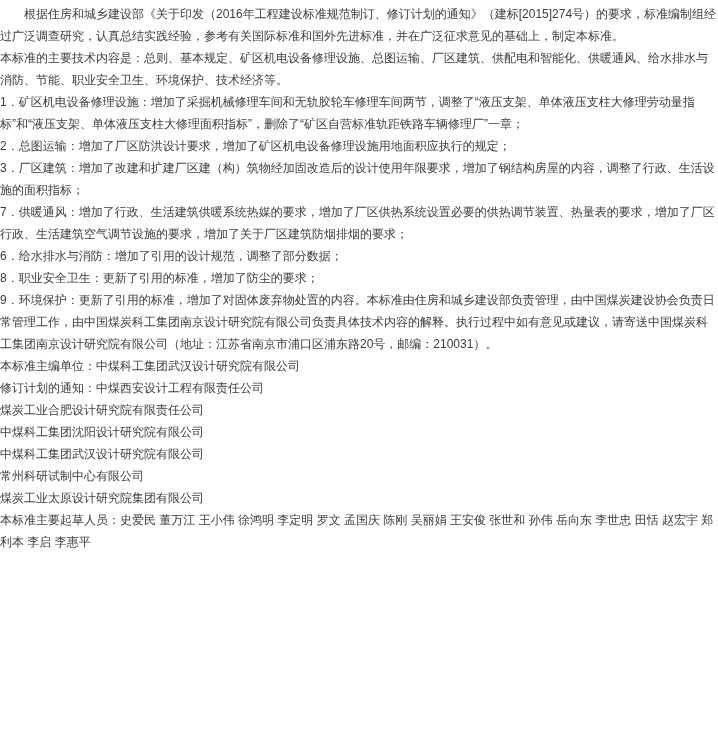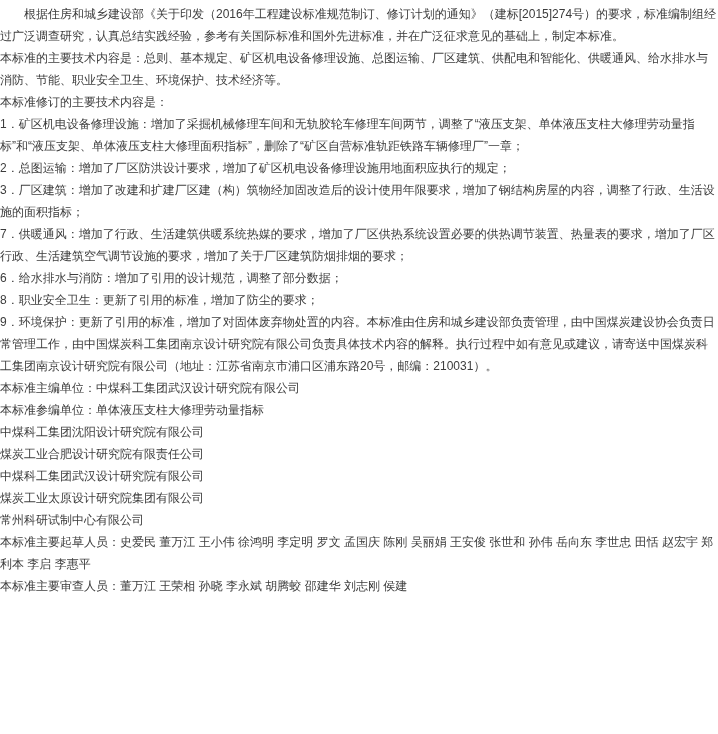--- a/index.html
+++ b/index.html
@@ -32,31 +32,29 @@
     text-indent: 2em;
   }
 </style>
 </head>
 <body style="background: rgb(255, 255, 255);">
 
 <div id="page">
   <div class="doc-body" style="color: rgb(60, 60, 60);">
       <p class="para indent">根据住房和城乡建设部《关于印发（2016年工程建设标准规范制订、修订计划的通知》（建标[2015]274号）的要求，标准编制组经过广泛调查研究，认真总结实践经验，参考有关国际标准和国外先进标准，并在广泛征求意见的基础上，制定本标准。</p>
       <p class="para">本标准的主要技术内容是：总则、基本规定、矿区机电设备修理设施、总图运输、厂区建筑、供配电和智能化、供暖通风、给水排水与消防、节能、职业安全卫生、环境保护、技术经济等。</p>
-      <p class="para">本标准修订的主要技术内容是：</p>
       <p class="para">1．矿区机电设备修理设施：增加了采掘机械修理车间和无轨胶轮车修理车间两节，调整了“液压支架、单体液压支柱大修理劳动量指标”和“液压支架、单体液压支柱大修理面积指标”，删除了“矿区自营标准轨距铁路车辆修理厂”一章；</p>
       <p class="para">2．总图运输：增加了厂区防洪设计要求，增加了矿区机电设备修理设施用地面积应执行的规定；</p>
       <p class="para">3．厂区建筑：增加了改建和扩建厂区建（构）筑物经加固改造后的设计使用年限要求，增加了钢结构房屋的内容，调整了行政、生活设施的面积指标；</p>
       <p class="para">7．供暖通风：增加了行政、生活建筑供暖系统热媒的要求，增加了厂区供热系统设置必要的供热调节装置、热量表的要求，增加了厂区行政、生活建筑空气调节设施的要求，增加了关于厂区建筑防烟排烟的要求；</p>
       <p class="para">6．给水排水与消防：增加了引用的设计规范，调整了部分数据；</p>
       <p class="para">8．职业安全卫生：更新了引用的标准，增加了防尘的要求；</p>
       <p class="para">9．环境保护：更新了引用的标准，增加了对固体废弃物处置的内容。本标准由住房和城乡建设部负责管理，由中国煤炭建设协会负责日常管理工作，由中国煤炭科工集团南京设计研究院有限公司负责具体技术内容的解释。执行过程中如有意见或建议，请寄送中国煤炭科工集团南京设计研究院有限公司（地址：江苏省南京市浦口区浦东路20号，邮编：210031）。</p>
       <p class="para">本标准主编单位：中煤科工集团武汉设计研究院有限公司</p>
-      <p class="para">本标准参编单位：单体液压支柱大修理劳动量指标</p>
+      <p class="para">修订计划的通知：中煤西安设计工程有限责任公司</p>
+      <p class="para">煤炭工业合肥设计研究院有限责任公司</p>
       <p class="para">中煤科工集团沈阳设计研究院有限公司</p>
-      <p class="para">煤炭工业合肥设计研究院有限责任公司</p>
       <p class="para">中煤科工集团武汉设计研究院有限公司</p>
+      <p class="para">常州科研试制中心有限公司</p>
       <p class="para">煤炭工业太原设计研究院集团有限公司</p>
-      <p class="para">常州科研试制中心有限公司</p>
       <p class="para">本标准主要起草人员：史爱民 董万江 王小伟 徐鸿明 李定明 罗文 孟国庆 陈刚 吴丽娟 王安俊 张世和 孙伟 岳向东 李世忠 田恬 赵宏宇 郑利本 李启 李惠平</p>
-      <p class="para">本标准主要审查人员：董万江 王荣相 孙晓 李永斌 胡腾蛟 邵建华 刘志刚 侯建</p>
     </div>
 </div>
 
 </body></html>

